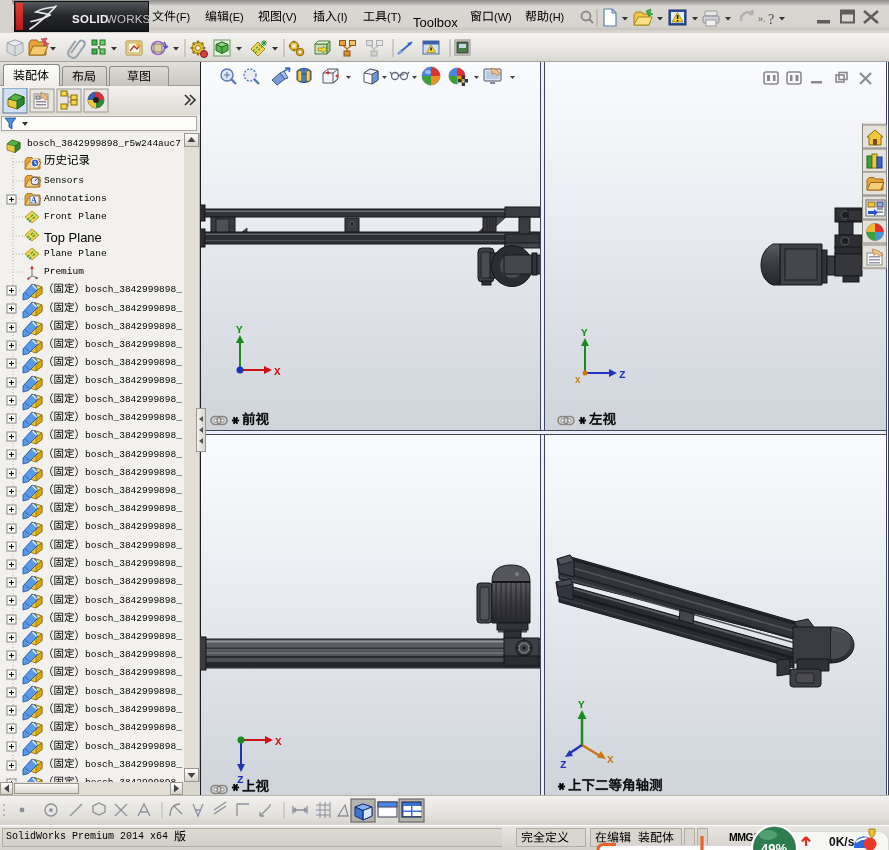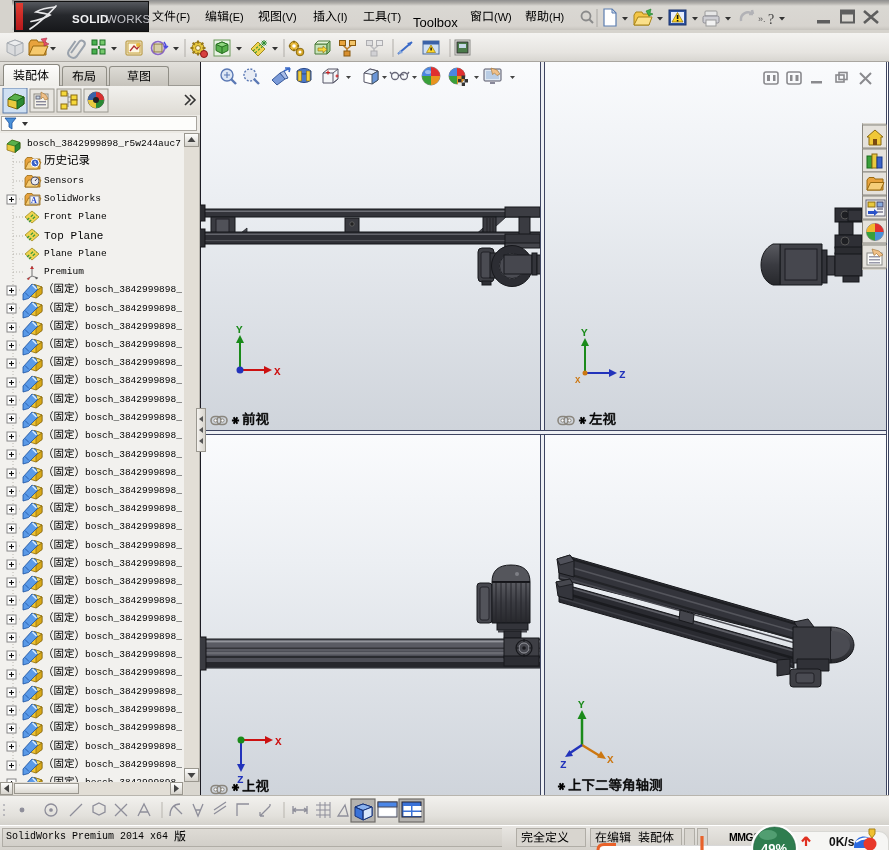--- a/index.html
+++ b/index.html
@@ -782,21 +782,21 @@
     <g transform="translate(22,775)">
  <path d="M6 7 l6 -4.5 8 2.5 v6.5 l-6 4.5 -8 -2.5 z" fill="#f0c330" stroke="#8a6a10" stroke-width=".8"></path>
  <path d="M6 7 l6 -4.5 8 2.5 -6 4 z" fill="#f6dc6a" stroke="#8a6a10" stroke-width=".7"></path>
  <path d="M14 9 l6 -4 v6.5 l-6 4.5 z" fill="#d8a818" stroke="#8a6a10" stroke-width=".7"></path>
  <path d="M1 12 l9 -10 1.5 1 a2.5 2.5 0 0 1 3 3 l1 1.5 -9 9 -5.5 1.5 z" fill="#5a9ae8" stroke="#1a50a0" stroke-width=".8"></path>
  <path d="M10.5 3 l4 4" stroke="#d8ecff" stroke-width="1.6"></path>
  <path d="M3 10.5 l4 4" stroke="#2a60b0" stroke-width="1"></path>
     </g>
   </svg>
 <div class="abs" style="left:44px;top:211px;font-family:'Liberation Mono',monospace;font-size:9.5px;color:#000">Front Plane</div>
-<div class="abs" style="left:44px;top:230px;font-family:Liberation Mono, monospace;font-size:11px;color:#000">Top Plane</div>
+<div class="abs" style="left:44px;top:230px;font-family:Liberation Sans, sans-serif;font-size:13px;color:#000">Top Plane</div>
 <div class="abs" style="left:44px;top:248px;font-family:'Liberation Mono',monospace;font-size:9.5px;color:#000">Plane Plane</div>
 <div class="abs" style="left:43px;top:283px;display:flex">
     <svg width="42" height="12" viewBox="0 0 42 12" style="display:inline-block;vertical-align:top;overflow:visible">
       <use href="#g40" fill="#000" transform="translate(0.0,9.2) scale(0.0105,-0.0105)"></use>
       <use href="#g14" fill="#000" transform="translate(10.5,9.2) scale(0.0105,-0.0105)"></use>
       <use href="#g18" fill="#000" transform="translate(21.0,9.2) scale(0.0105,-0.0105)"></use>
       <use href="#g41" fill="#000" transform="translate(31.5,9.2) scale(0.0105,-0.0105)"></use>
     </svg>
     <span style="font-family:'Liberation Mono',monospace;font-size:9.5px;color:#000;line-height:13px">bosch_3842999898_</span>
   </div>
@@ -1044,21 +1044,21 @@
     <span style="font-family:'Liberation Mono',monospace;font-size:9.5px;color:#000;line-height:13px">bosch_3842999898_</span>
   </div>
 <div class="abs" style="left:27px;top:138px;font-family:'Liberation Mono',monospace;font-size:9.5px;color:#000">bosch_3842999898_r5w244auc7</div>
 <div class="abs" style="left:44px;top:154px"><svg width="46" height="13" viewBox="0 0 46 13" style="display:inline-block;vertical-align:top;overflow:visible">
       <use href="#g11" fill="#000" transform="translate(0.0,10.1) scale(0.0115,-0.0115)"></use>
       <use href="#g13" fill="#000" transform="translate(11.5,10.1) scale(0.0115,-0.0115)"></use>
       <use href="#g36" fill="#000" transform="translate(23.0,10.1) scale(0.0115,-0.0115)"></use>
       <use href="#g24" fill="#000" transform="translate(34.5,10.1) scale(0.0115,-0.0115)"></use>
     </svg></div>
 <div class="abs" style="left:44px;top:175px;font-family:'Liberation Mono',monospace;font-size:9.5px;color:#000">Sensors</div>
-<div class="abs" style="left:44px;top:193px;font-family:'Liberation Mono',monospace;font-size:9.5px;color:#000">SolidWorks</div>
+<div class="abs" style="left:44px;top:193px;font-family:'Liberation Mono',monospace;font-size:9.5px;color:#000">Annotations</div>
 <div class="abs" style="left:44px;top:266px;font-family:'Liberation Mono',monospace;font-size:9.5px;color:#000">Premium</div>
 <div class="abs" style="left:184px;top:133px;width:15px;height:649px;background:#e2ded6"></div>
 <div class="abs" style="left:184px;top:133px;width:15px;height:14px;background:linear-gradient(#fdfdfc,#d6d3cc);border:1px solid #9a978f"></div>
 <svg class="abs" style="left:184px;top:133px" width="15" height="14">
     <path d="M7.5 4 l4 5 h-8 z" fill="#444"></path>
   </svg>
 <div class="abs" style="left:184px;top:768px;width:15px;height:14px;background:linear-gradient(#fdfdfc,#d6d3cc);border:1px solid #9a978f"></div>
 <svg class="abs" style="left:184px;top:768px" width="15" height="14">
     <path d="M7.5 10 l4 -5 h-8 z" fill="#444"></path>
   </svg>

